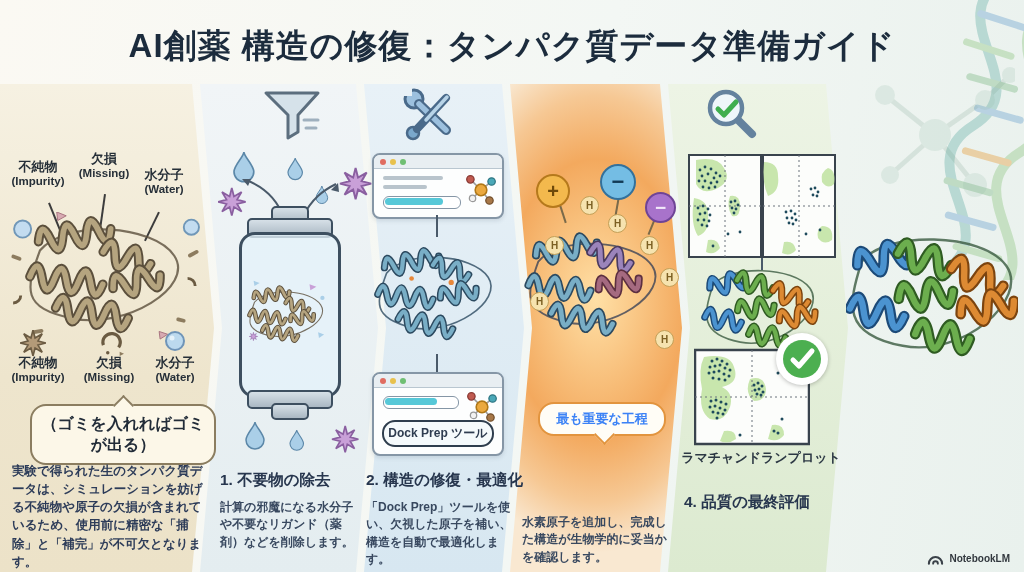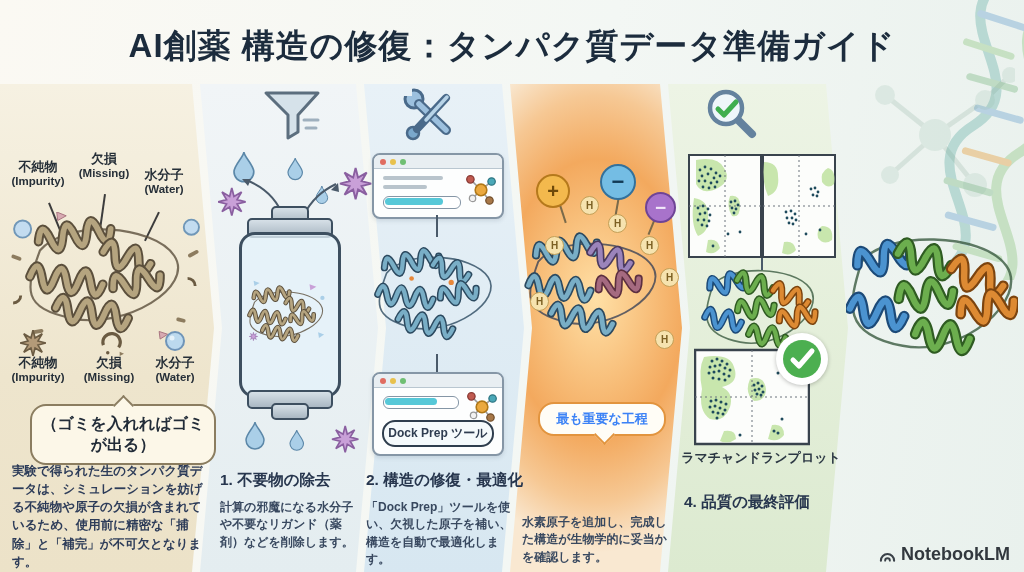--- a/index.html
+++ b/index.html
@@ -57,21 +57,21 @@
   .chg.minb{width:32px;height:32px;background:#74bde4;border:2.5px solid #33719c;color:#123a55;font-size:22px;}
   .chg.minp{width:27px;height:27px;background:#a873cb;border:2.5px solid #6f4496;color:#f2e8fa;font-size:19px;}
   .hyd{position:absolute;width:17px;height:17px;background:#f6e3af;border:1.5px solid #c3a058;color:#7c6023;
        font-size:10px;font-weight:800;border-radius:50%;display:flex;align-items:center;justify-content:center;z-index:4;}
   .stem{position:absolute;width:1.5px;background:#7a6a4a;transform-origin:top center;z-index:3;}
   .plotlabel{position:absolute;left:680px;top:449px;width:162px;text-align:center;
              font-size:13px;font-weight:800;color:#2c3844;}
   .checkbadge{position:absolute;left:776px;top:333px;width:52px;height:52px;border-radius:50%;
               background:#fff;box-shadow:0 1px 4px rgba(0,0,0,.25);display:flex;align-items:center;justify-content:center;z-index:5;}
   .footer{position:absolute;right:14px;bottom:7px;display:flex;align-items:center;gap:5px;
-          font-size:18px;font-weight:700;color:#32383e;}
+          font-size:10px;font-weight:700;color:#32383e;}
   
   .o{fill:none;stroke-linecap:round;stroke-width:11px;}
   .i{fill:none;stroke-linecap:round;stroke-width:6.5px;}
   .tanO{stroke:#5b4f3c}.tanI{stroke:#b5a47f}
   .bluO{stroke:#2c4a60}.bluI{stroke:#79aec6}
   .purO{stroke:#4a3a60}.purI{stroke:#9b84bb}
   .marO{stroke:#5c2f40}.marI{stroke:#a56a80}
   .blueO{stroke:#1c4a78}.blueI{stroke:#4b93d0}
   .grnO{stroke:#2f5c22}.grnI{stroke:#6cae4e}
   .orgO{stroke:#7c440f}.orgI{stroke:#dd8a33}

